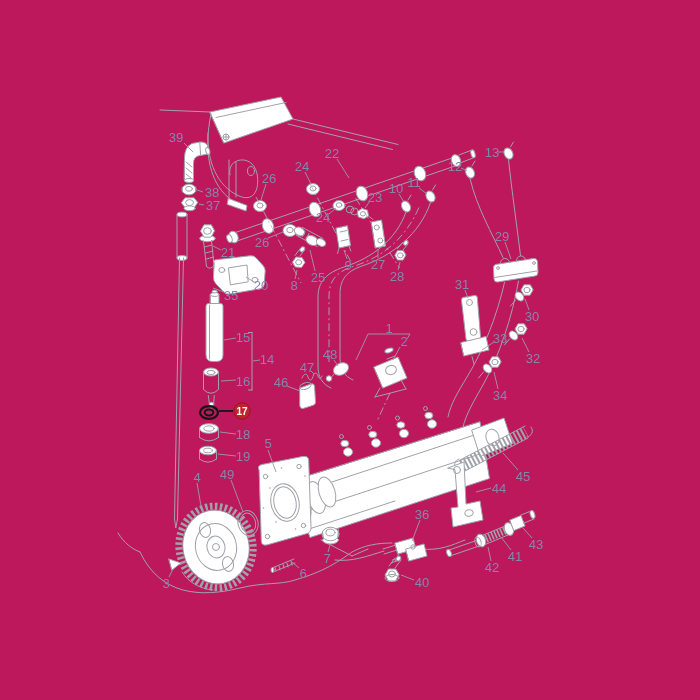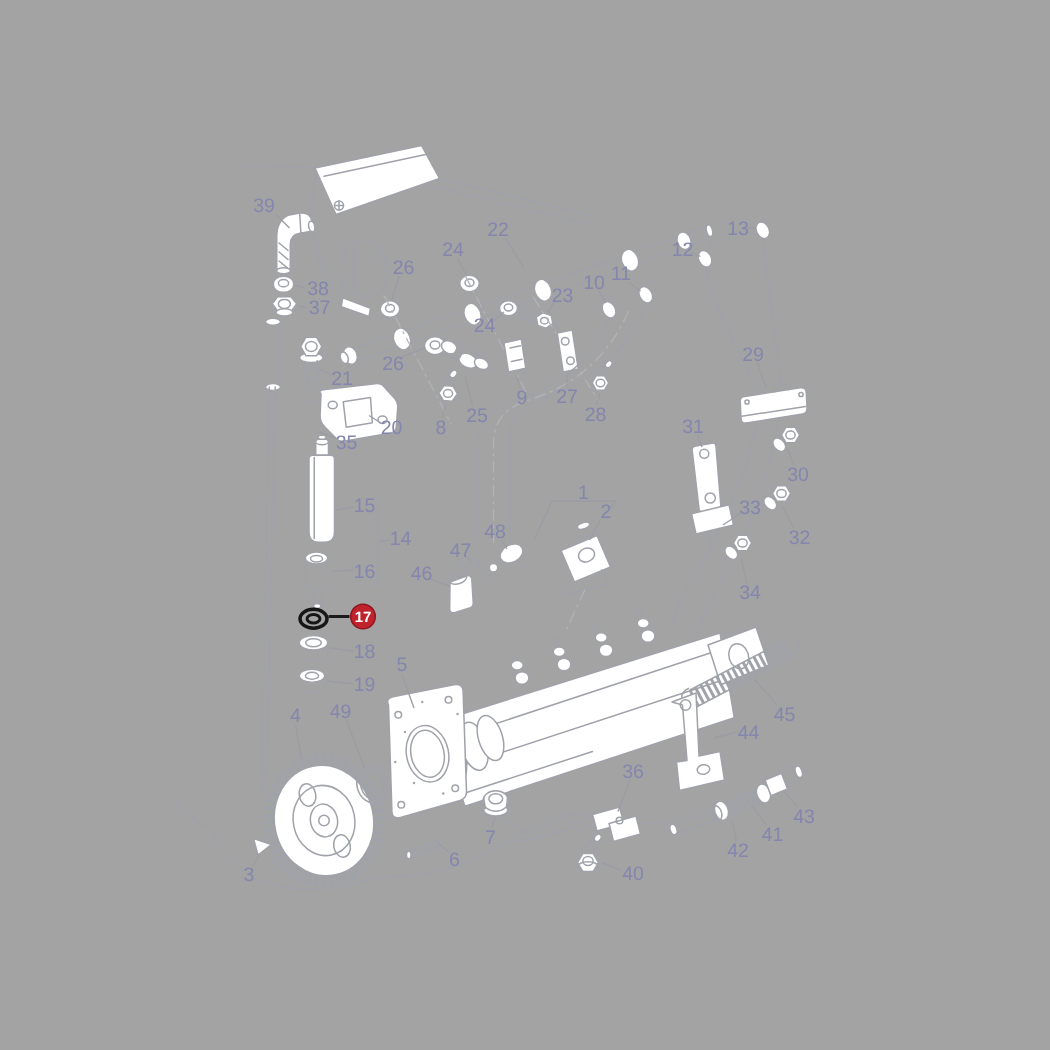--- a/index.html
+++ b/index.html
@@ -1,16 +1,16 @@
 <!DOCTYPE html>
 <html><head>
 <meta charset="utf-8">
 <style>
   html,body{margin:0;padding:0;background:#ffffff;}
-  .canvas{width:700px;height:700px;position:relative;background:#a3a3a3;overflow:hidden;}
+  .canvas{width:700px;height:700px;position:relative;background:#be185d;overflow:hidden;}
   svg{display:block;}
   svg text{font-family:"Liberation Sans","DejaVu Sans",sans-serif;}
   .s{stroke:#a0a2aa;fill:none;stroke-width:1;stroke-linecap:round;stroke-linejoin:round;}
   .w{stroke:#a0a2aa;fill:#ffffff;stroke-width:1;stroke-linecap:round;stroke-linejoin:round;}
   .dd{stroke:#b3b4bc;fill:none;stroke-width:.8;stroke-dasharray:8 3 2 3;}
   .bold{stroke:#161616;fill:none;stroke-width:2.3;}
   .teeth{stroke:#a0a2aa;fill:none;stroke-width:7;stroke-dasharray:2.5 2.4;}
   .coil{stroke:#a0a2aa;fill:none;stroke-width:12;stroke-dasharray:2 2;}
   .coil2{stroke:#a0a2aa;fill:none;stroke-width:8;stroke-dasharray:1.6 1.6;}
   .dot{fill:#a0a2aa;stroke:none;}

